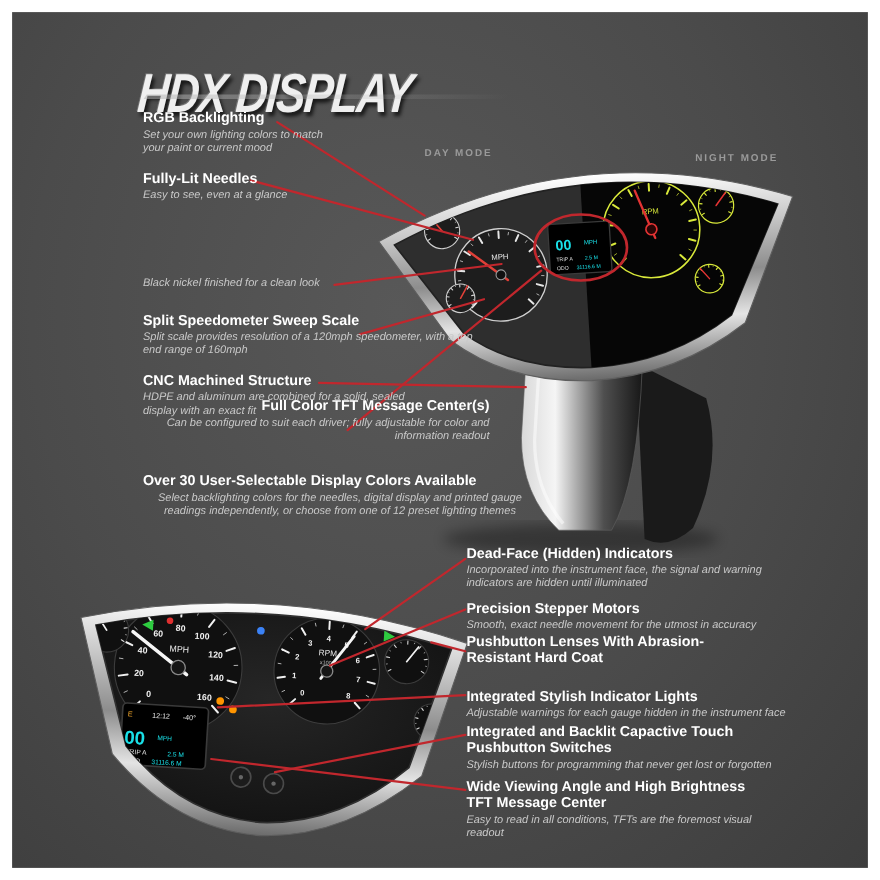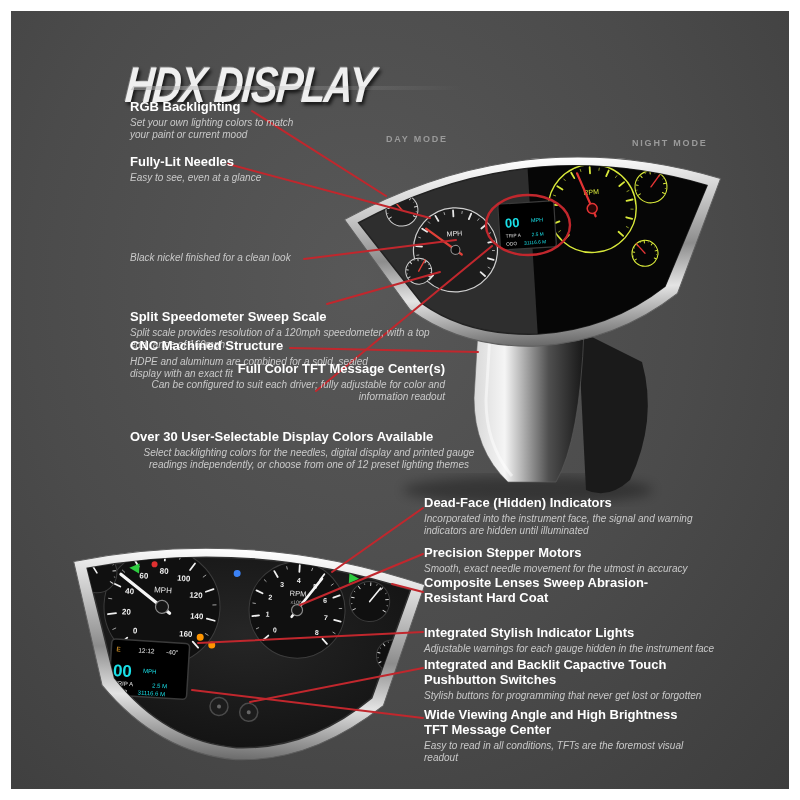--- a/index.html
+++ b/index.html
@@ -402,21 +402,21 @@
     <h3>Fully-Lit Needles</h3>
     <p style="width:210px;">Easy to see, even at a glance</p>
   </div>
   <div class="feature" style="left:130px;top:100px;">
     <h3>RGB Backlighting</h3>
     <p style="width:175px;">Set your own lighting colors to match your paint or current mood</p>
   </div>
   <div class="feature" style="left:130px;top:250px;">
     <p style="width:240px;">Black nickel finished for a clean look</p>
   </div>
-  <div class="feature" style="left:130px;top:310px;">
+  <div class="feature" style="left:130px;top:284px;">
     <h3>Split Speedometer Sweep Scale</h3>
     <p style="width:315px;">Split scale provides resolution of a 120mph speedometer, with a top end range of 160mph</p>
   </div>
   <div class="feature" style="left:130px;top:339px;">
     <h3>CNC Machined Structure</h3>
     <p style="width:255px;">HDPE and aluminum are combined for a solid, sealed display with an exact fit</p>
   </div>
   <div class="feature" style="left:130px;top:362px;text-align:right;">
     <h3>Full Color TFT Message Center(s)</h3>
     <p style="width:315px;">Can be configured to suit each driver; fully adjustable for color and information readout</p>
@@ -428,21 +428,21 @@
 
   <div class="feature" style="left:424px;top:496px;">
     <h3>Dead-Face (Hidden) Indicators</h3>
     <p style="width:290px;">Incorporated into the instrument face, the signal and warning indicators are hidden until illuminated</p>
   </div>
   <div class="feature" style="left:424px;top:546px;">
     <h3>Precision Stepper Motors</h3>
     <p style="width:300px;">Smooth, exact needle movement for the utmost in accuracy</p>
   </div>
   <div class="feature" style="left:424px;top:576px;">
-    <h3 style="width:225px;">Composite Lenses Sweep Abrasion-Resistant Hard Coat</h3>
+    <h3 style="width:225px;">Pushbutton Lenses With Abrasion-Resistant Hard Coat</h3>
   </div>
   <div class="feature" style="left:424px;top:626px;">
     <h3>Integrated Stylish Indicator Lights</h3>
     <p style="width:320px;">Adjustable warnings for each gauge hidden in the instrument face</p>
   </div>
   <div class="feature" style="left:424px;top:658px;">
     <h3 style="width:255px;">Integrated and Backlit Capactive Touch Pushbutton Switches</h3>
     <p style="width:310px;">Stylish buttons for programming that never get lost or forgotten</p>
   </div>
   <div class="feature" style="left:424px;top:708px;">

